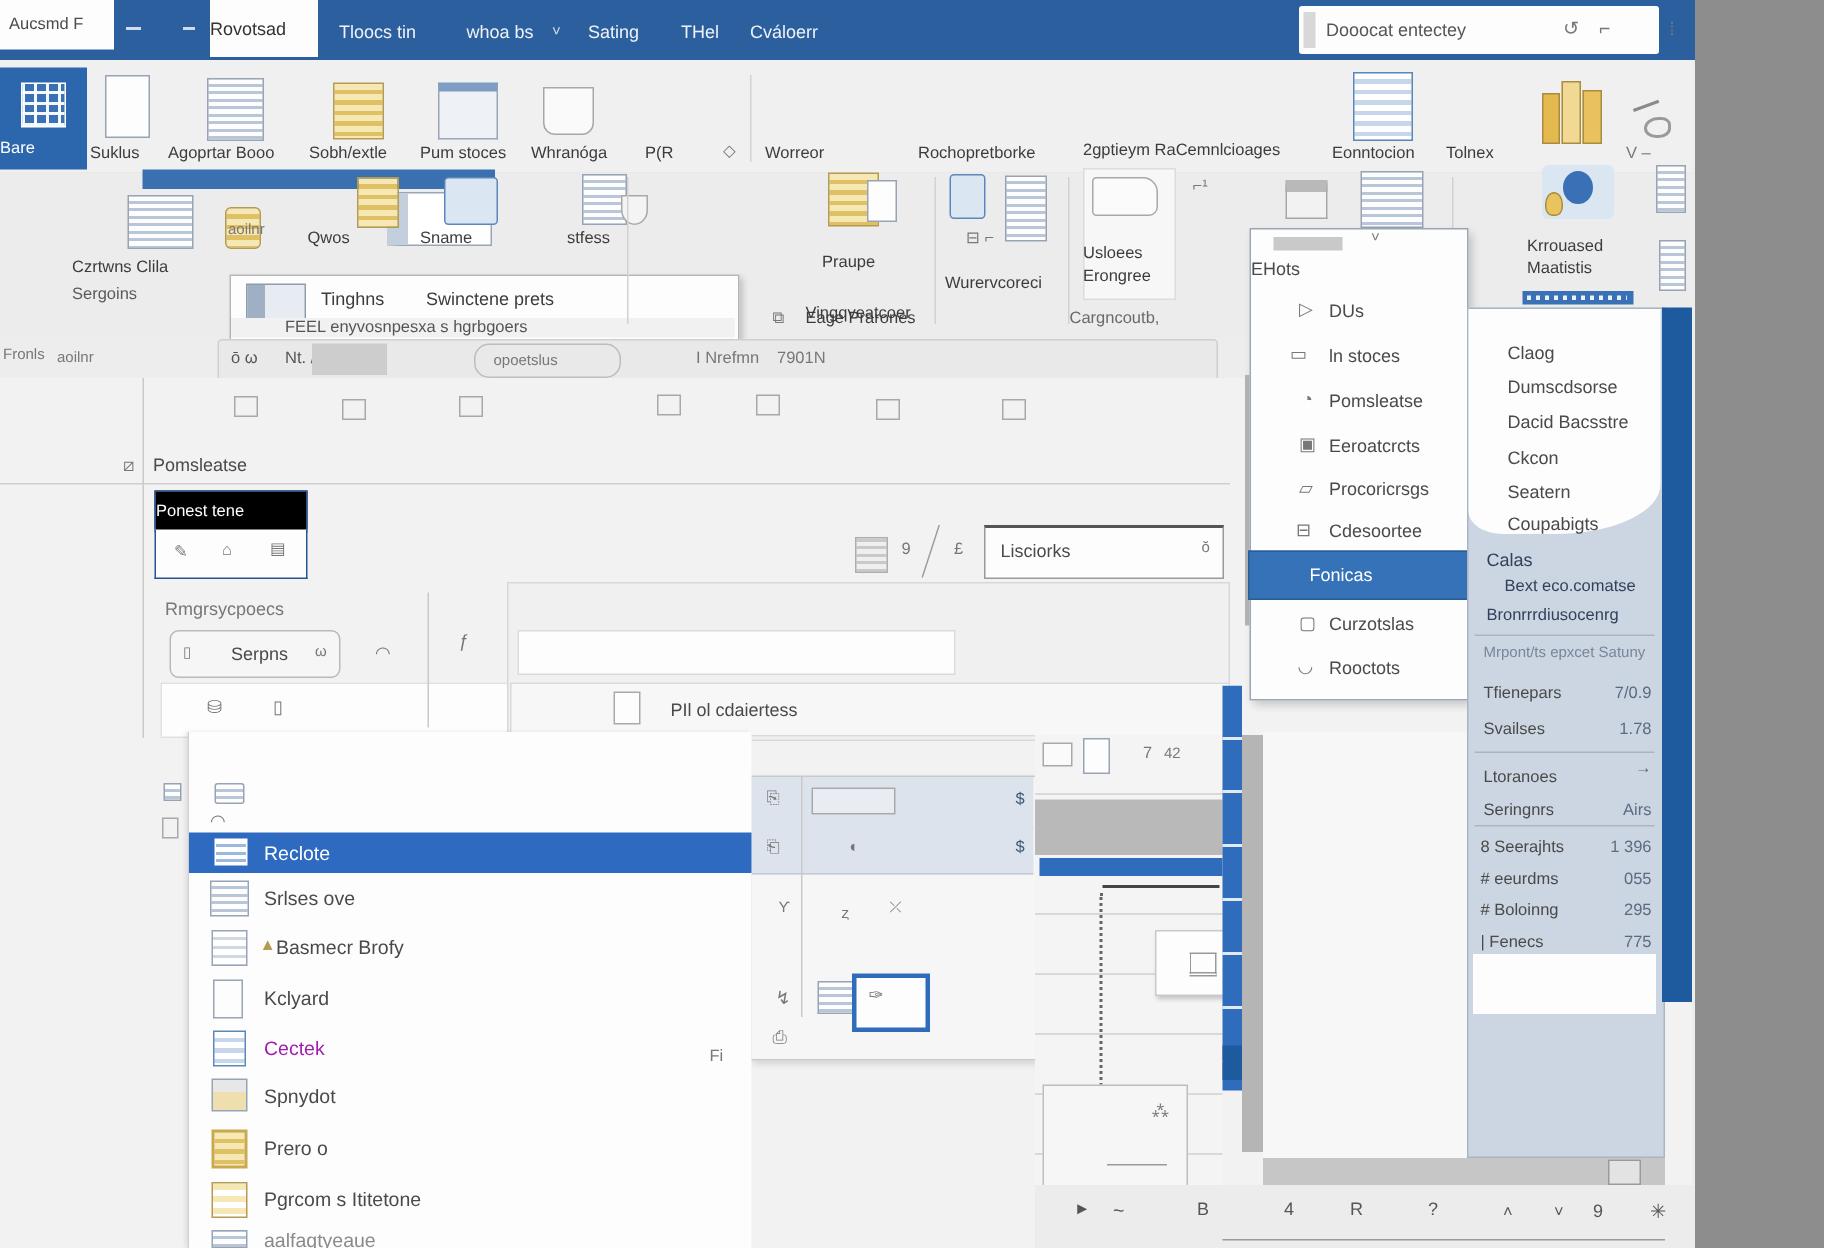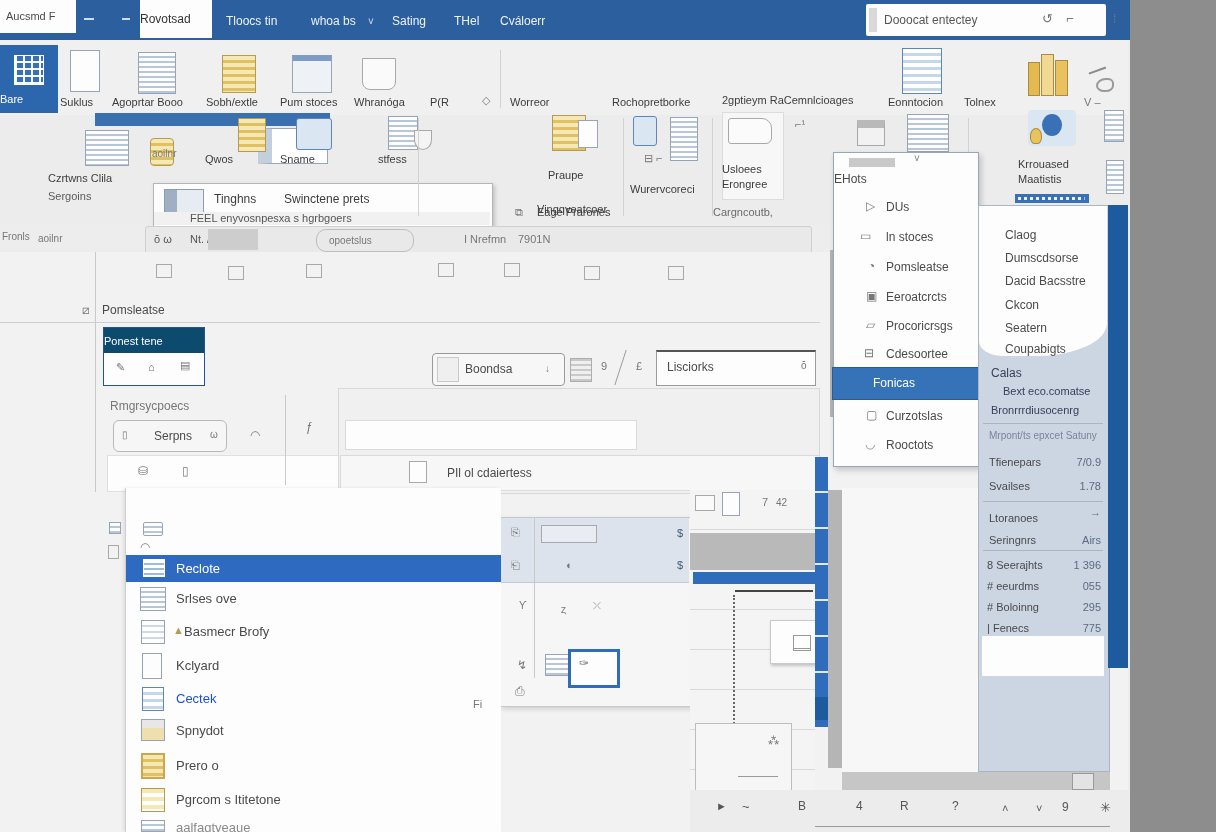--- a/index.html
+++ b/index.html
@@ -180,21 +180,21 @@
   <div class="abs ico i-outline" style="left:228px;top:266px;width:16px;height:14px;"></div>
   <div class="abs ico i-outline" style="left:306px;top:264px;width:16px;height:14px;"></div>
   <div class="abs ico i-outline" style="left:438px;top:263px;width:16px;height:14px;"></div>
   <div class="abs ico i-outline" style="left:504px;top:263px;width:16px;height:14px;"></div>
   <div class="abs ico i-outline" style="left:584px;top:266px;width:16px;height:14px;"></div>
   <div class="abs ico i-outline" style="left:668px;top:266px;width:16px;height:14px;"></div>
   <div class="abs hline" style="left:0;top:322px;width:820px;"></div>
 
   <span class="txt fs12 abs cgray" style="left:82px;top:303px;">⧄</span>
   <span class="txt fs12 abs" style="left:102px;top:303px;color:#4a4a4a;">Pomsleatse</span>
-  <div class="abs" style="left:103px;top:327px;width:100px;height:26px;background:#0c4a6e;border:1px solid #24538f;">
+  <div class="abs" style="left:103px;top:327px;width:100px;height:26px;background:#000000;border:1px solid #24538f;">
     <div class="txt fs11 cw ctr" style="line-height:26px;">Ponest tene</div>
   </div>
   <div class="abs" style="left:103px;top:353px;width:100px;height:32px;background:#fdfdfd;border:1px solid #24538f;border-top:none;">
     <span class="txt fs11 abs cgray" style="left:12px;top:8px;">✎</span>
     <span class="txt fs11 abs cgray" style="left:44px;top:8px;">⌂</span>
     <span class="txt fs11 abs cgray" style="left:76px;top:6px;">▤</span>
   </div>
   <span class="txt fs12 abs cgray" style="left:110px;top:399px;">Rmgrsycpoecs</span>
   <div class="abs" style="left:113px;top:420px;width:112px;height:30px;border:1px solid #b9b9b9;border-radius:6px;background:#f6f6f6;">
     <span class="txt fs10 abs cgray" style="left:8px;top:8px;">▯</span>
@@ -203,25 +203,20 @@
   </div>
   <div class="abs" style="left:107px;top:455px;width:296px;height:35px;background:#fdfdfd;border:1px solid #e0e0e0;">
     <span class="txt fs12 abs cgray" style="left:30px;top:8px;">⛁</span>
     <span class="txt fs12 abs cgray" style="left:74px;top:8px;">▯</span>
   </div>
   <span class="txt fs12 abs cgray" style="left:250px;top:428px;">◠</span>
   <div class="abs vline" style="left:285px;top:395px;height:90px;"></div>
   <span class="txt fs12 abs cgray" style="left:306px;top:420px;">ƒ</span>
 
   <div class="abs" style="left:338px;top:388px;width:480px;height:104px;border:1px solid #d8d8d8;background:#f0f0f0;"></div>
-  <div class="abs" style="left:432px;top:353px;width:131px;height:31px;border:1px solid #9a9a9a;border-radius:4px;background:#f7f7f7;">
-    <div class="abs" style="left:4px;top:3px;width:20px;height:23px;border:1px solid #c9c9c9;background:#efefef;"></div>
-    <span class="txt fs12" style="margin-left:32px;line-height:31px;color:#4a4a4a;">Boondsa</span>
-    <span class="txt fs10 abs cgray" style="left:112px;top:9px;">↓</span>
-  </div>
   <div class="abs ico" style="left:570px;top:358px;width:22px;height:24px;background:
        repeating-linear-gradient(0deg,#c9c9c9 0 2px,#efefef 2px 5px),#efefef;border:1px solid #adadad;"></div>
   <span class="txt fs11 abs cgray" style="left:601px;top:360px;">9</span>
   <div class="abs" style="left:620px;top:350px;width:16px;height:35px;border-left:1px solid #9a9a9a;transform:skewX(-18deg);"></div>
   <span class="txt fs11 abs cgray" style="left:636px;top:360px;">£</span>
   <div class="abs" style="left:656px;top:350px;width:158px;height:33px;background:#fdfdfd;border:1px solid #9a9a9a;border-top:2px solid #555;">
     <input class="txt fs12 abs" style="left: 8px; top: 6px; width: 120px; height: 18px; border: none; outline: none; background: transparent; color: rgb(74, 74, 74);" value="Lisciorks">
     <span class="txt fs10 abs cgray" style="left:144px;top:8px;">ŏ</span>
   </div>
   <div class="abs" style="left:345px;top:420px;width:290px;height:28px;background:#fdfdfd;border:1px solid #dadada;"></div>
@@ -316,21 +311,21 @@
       <span class="txt fs11 abs" style="left:47px;top:6px;color:#b59b52;">▲</span>
       <span class="txt fs13" style="margin-left:58px;line-height:28px;color:#4a4a4a;">Basmecr Brofy</span>
     </div>
     <div class="abs" style="left:0;top:164px;width:375px;height:28px;">
       <div class="abs ico i-doc" style="left:16px;top:1px;width:20px;height:26px;"></div>
       <span class="txt fs13" style="margin-left:50px;line-height:28px;color:#4a4a4a;">Kclyard</span>
     </div>
     <div class="abs" style="left:0;top:197px;width:375px;height:28px;">
       <div class="abs ico i-blue" style="left:16px;top:2px;width:22px;height:24px;background:
         repeating-linear-gradient(180deg,#fff 0 4px,#c6d7ec 4px 7px);"></div>
-      <span class="txt fs13" style="margin-left:50px;line-height:28px;color:#1d4ed8;">Cectek</span>
+      <span class="txt fs13" style="margin-left:50px;line-height:28px;color:#a21caf;">Cectek</span>
     </div>
     <div class="abs" style="left:0;top:229px;width:375px;height:28px;">
       <div class="abs ico" style="left:15px;top:2px;width:24px;height:22px;background:linear-gradient(180deg,#e7e7e7 0 8px,#f0dfae 8px);border:1px solid #98a4b5;"></div>
       <span class="txt fs13" style="margin-left:50px;line-height:28px;color:#4a4a4a;">Spnydot</span>
     </div>
     <div class="abs" style="left:0;top:264px;width:375px;height:28px;">
       <div class="abs ico i-yellow" style="left:15px;top:1px;width:24px;height:26px;border:2px solid #caa94e;"></div>
       <span class="txt fs13" style="margin-left:50px;line-height:28px;color:#4a4a4a;">Prero o</span>
     </div>
     <div class="abs" style="left:0;top:298px;width:375px;height:28px;">

